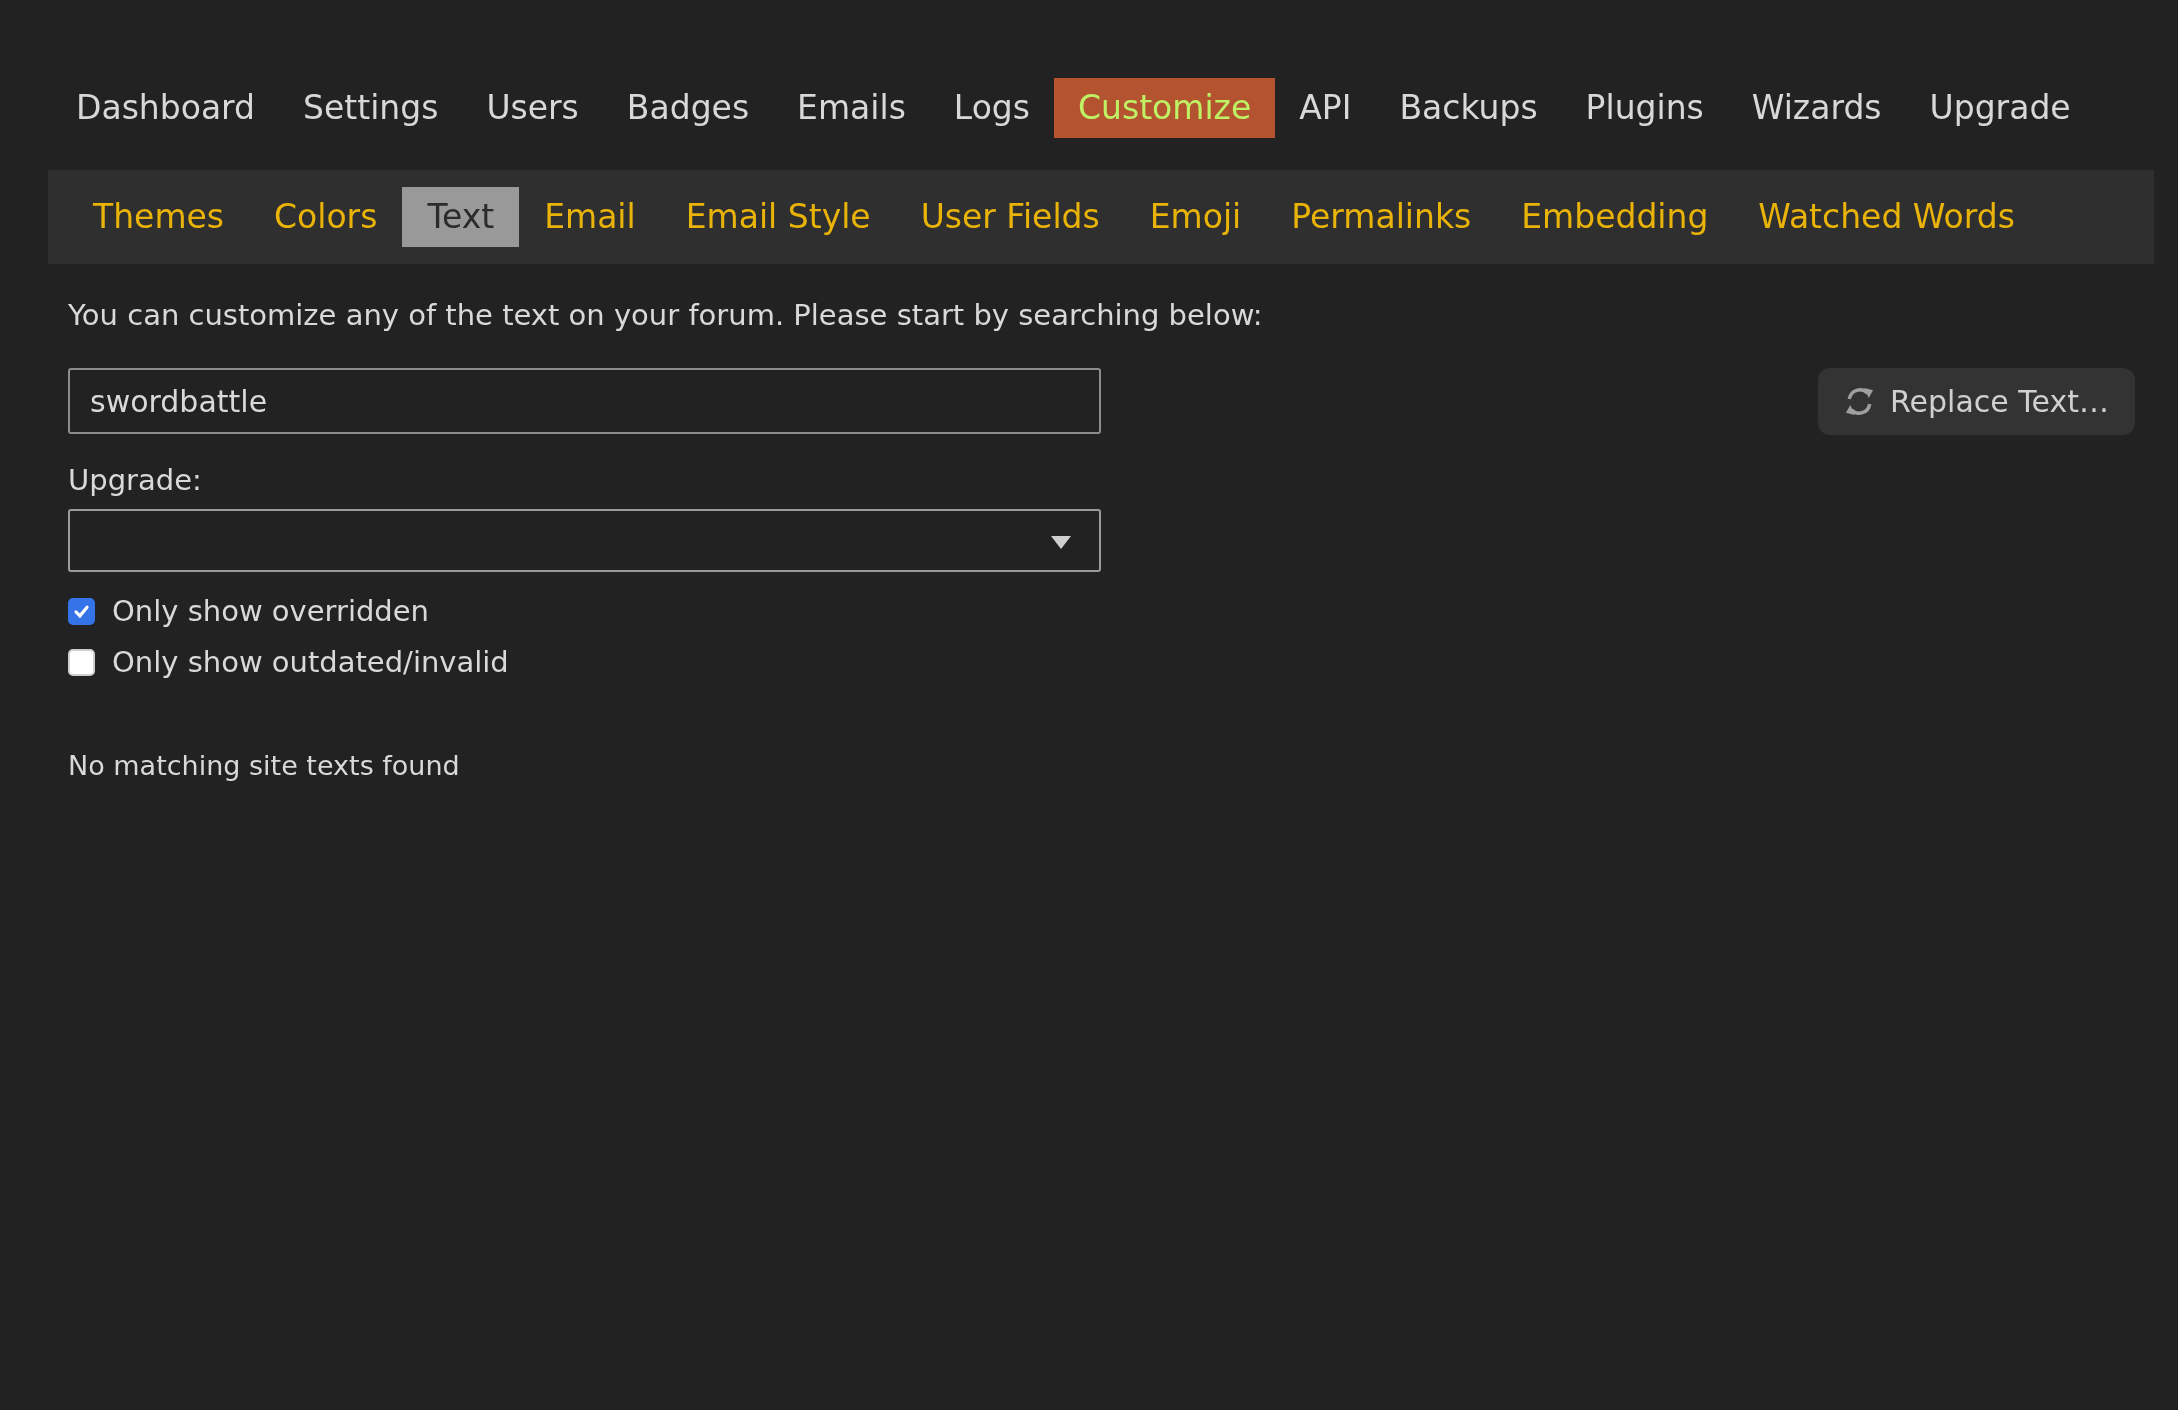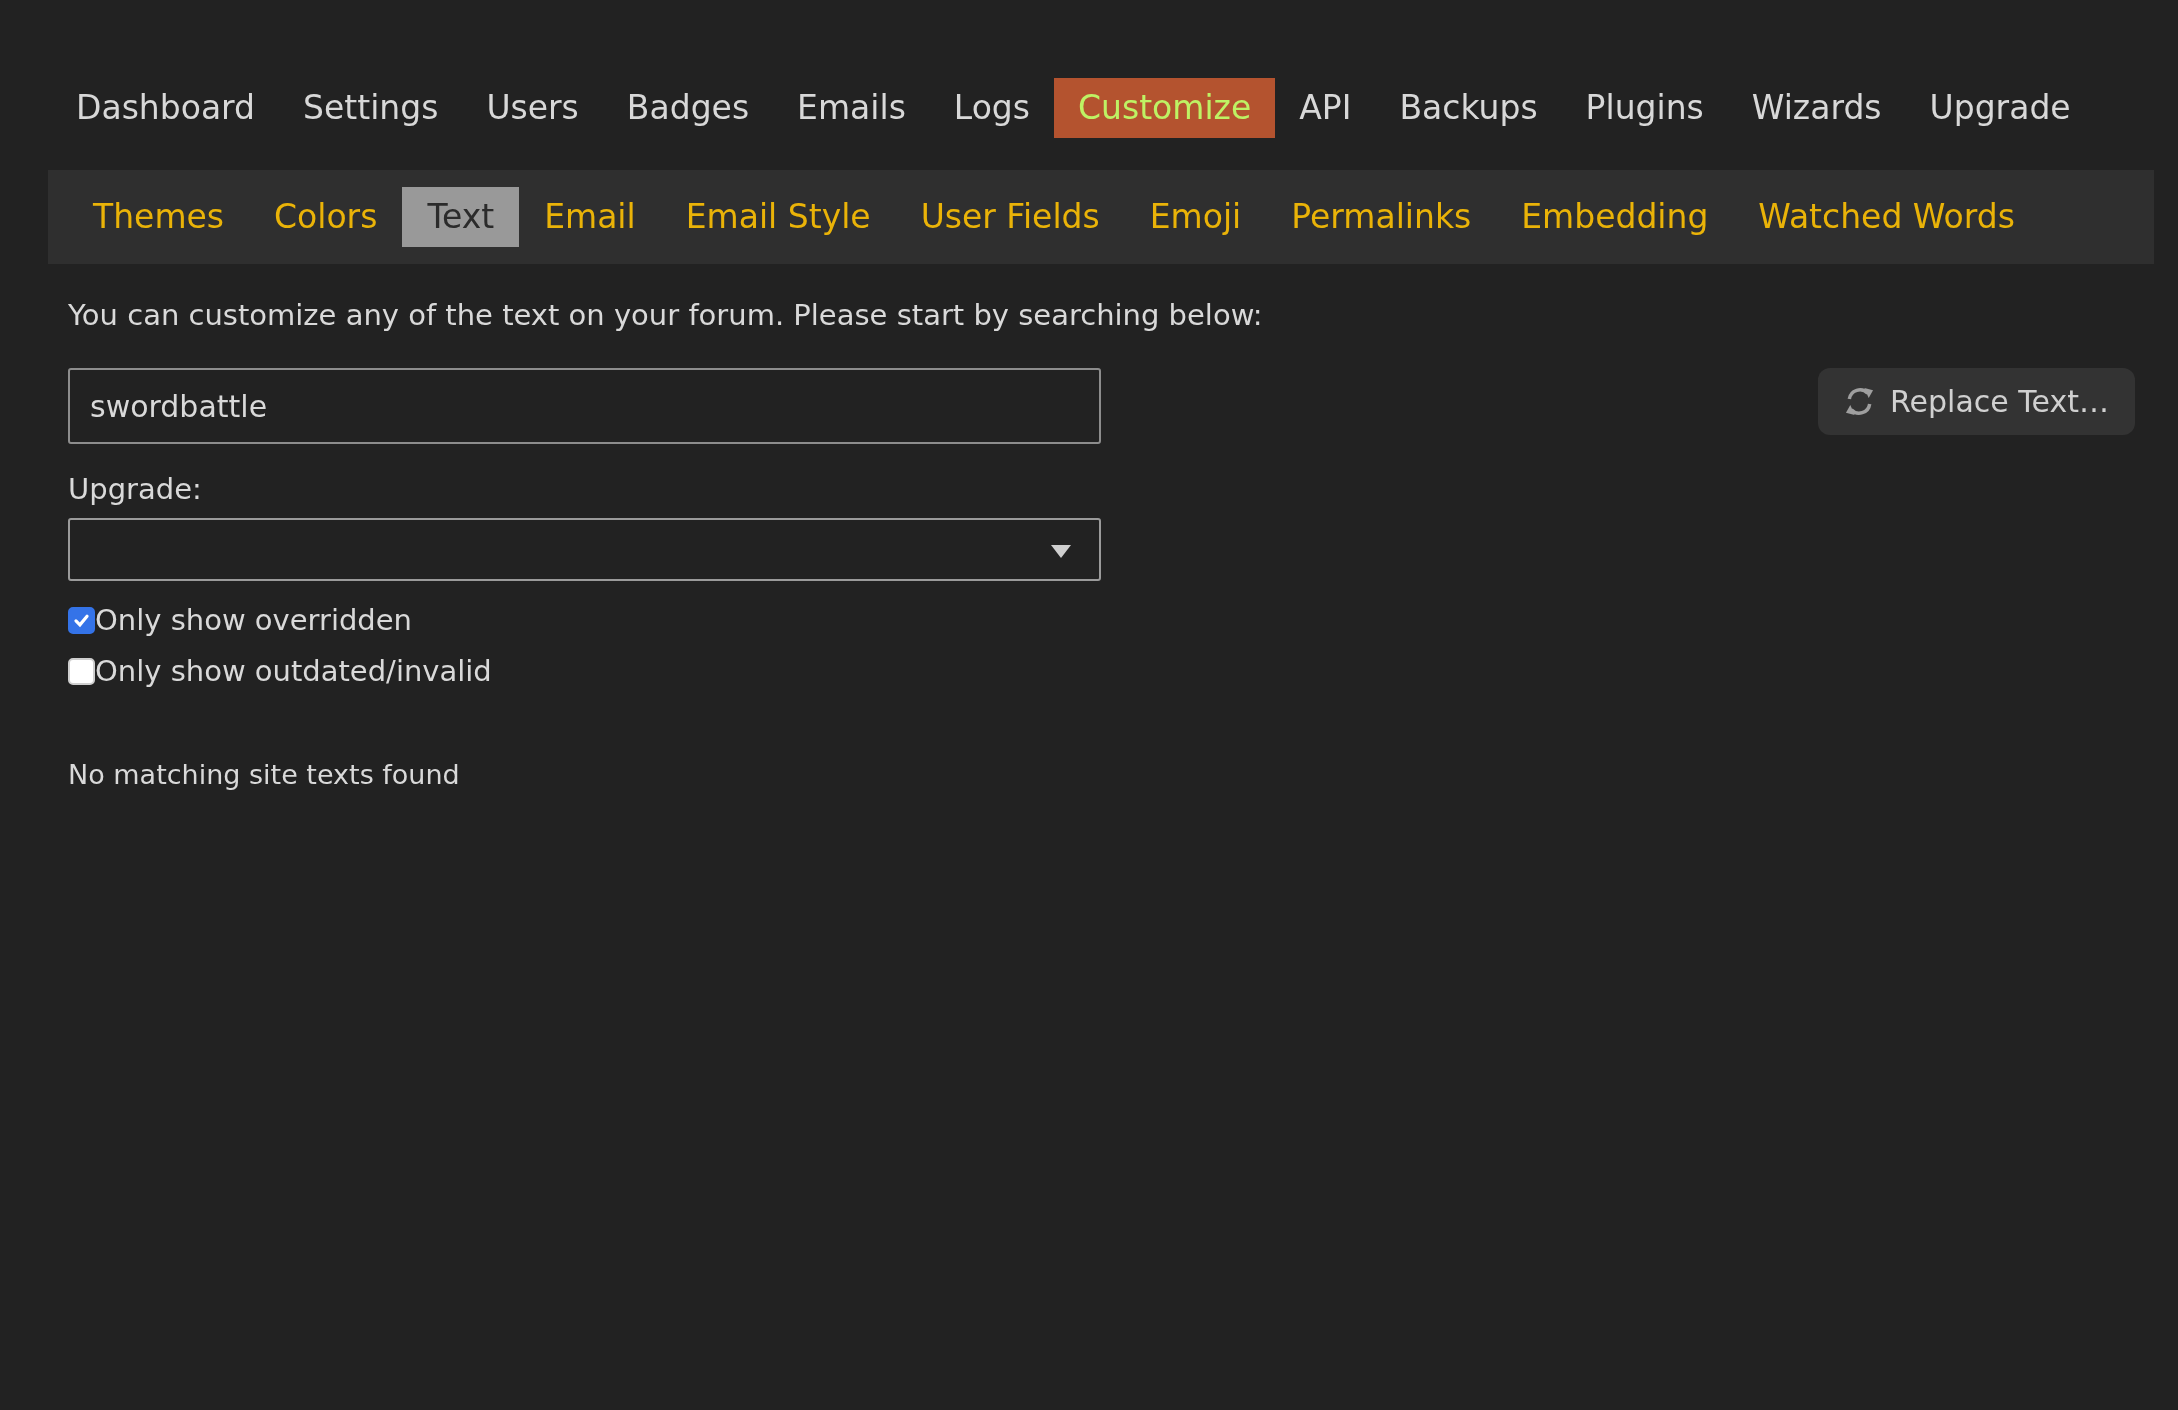--- a/index.html
+++ b/index.html
@@ -36,21 +36,21 @@
 
   
   .content { margin:0 43px 0 68px; }
   .intro { margin-top:34px; font-size:29px; color:#d9d9d9; }
 
   .search-row {
     margin-top:36px;
     display:flex; justify-content:space-between; align-items:flex-start;
   }
   .search-input {
-    width:1033px; height:76px;
+    width:1033px; height:66px;
     background:transparent;
     border:2px solid #8d8d8d; border-radius:3px;
     color:#d9d9d9; font-size:30px;
     font-family:"DejaVu Sans","Liberation Sans",sans-serif;
     padding:0 20px; outline:none;
   }
   .replace-btn {
     height:67px; padding:0 26px;
     background:#333333; border:none; border-radius:12px;
     color:#d0d0d0; font-size:30px;
@@ -71,21 +71,21 @@
   .select-caret {
     position:absolute; right:28px; top:50%;
     margin-top:-5px;
     width:0; height:0;
     border-left:10px solid transparent;
     border-right:10px solid transparent;
     border-top:13px solid #cfcfcf;
   }
 
   .filters { margin-top:22px; }
-  .filter-row { display:flex; align-items:center; margin-bottom:17px; }
+  .filter-row { display:flex; align-items:center; gap:17px; margin-bottom:17px; }
   .checkbox {
     width:27px; height:27px; border-radius:5px;
     background:#ffffff; border:2px solid #cfcfcf;
     display:flex; align-items:center; justify-content:center;
     cursor:pointer; flex:0 0 auto;
   }
   .filter-row.checked .checkbox { background:#3473e8; border-color:#3473e8; }
   .checkbox svg { display:none; }
   .filter-row.checked .checkbox svg { display:block; }
   .filter-label { font-size:29px; color:#d9d9d9; }

